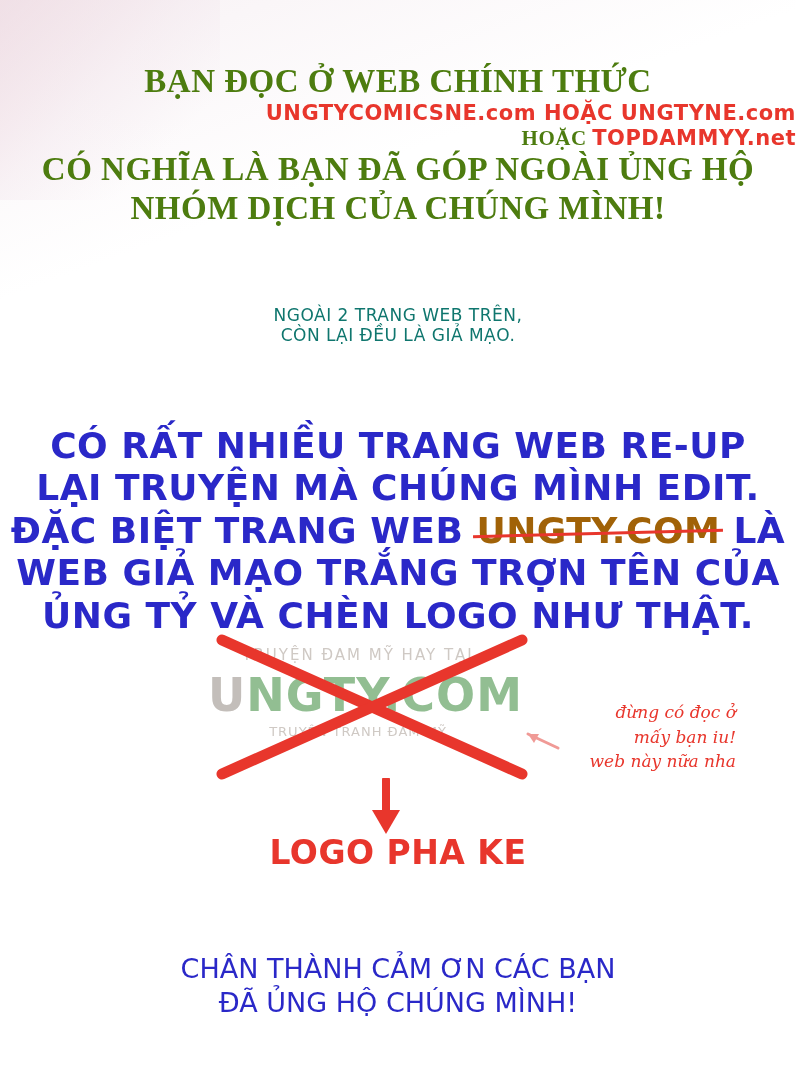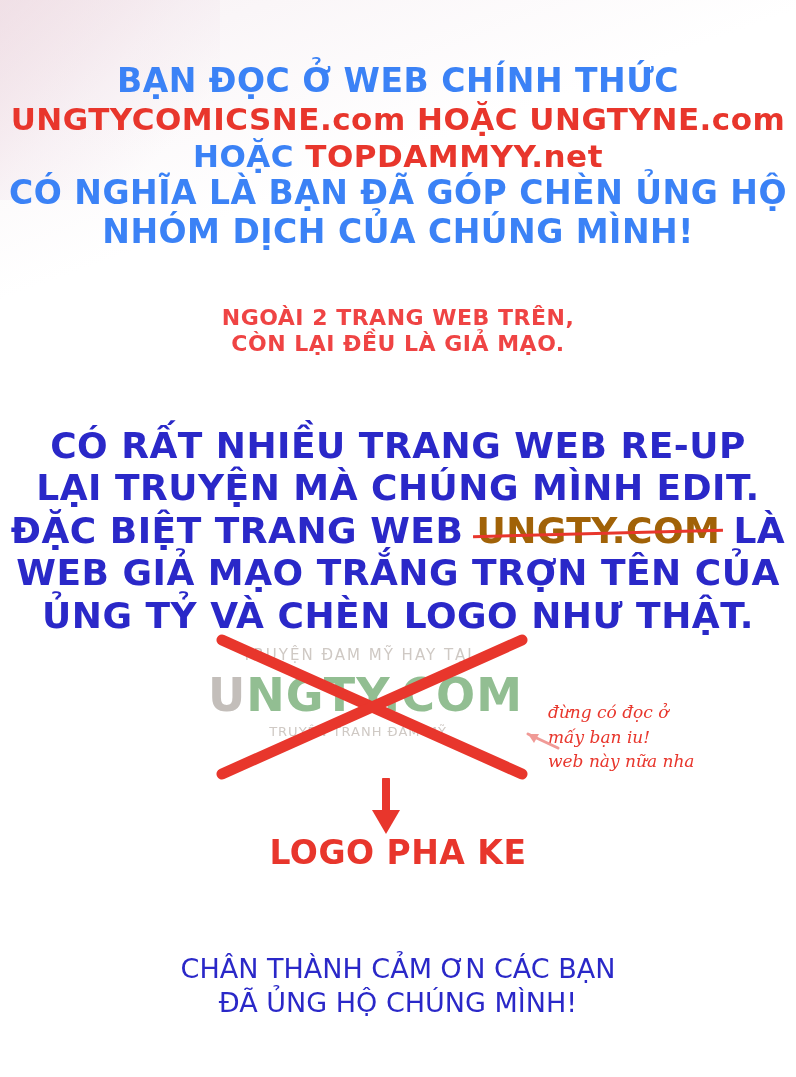--- a/index.html
+++ b/index.html
@@ -38,44 +38,46 @@
 
   .block {
     position: absolute;
     width: 100%;
     text-align: center;
     line-height: 1.18;
     letter-spacing: 0.5px;
   }
 
   .blue {
-    color: #3b82f6;
+    color: #4d7c0f;
+    font-family: Liberation Serif, serif;
   }
   .red {
     color: #e8362c;
   }
 
   .head {
     font-size: 33px;
     font-weight: bold;
     font-family: "DejaVu Sans", sans-serif;
   }
   .head .line {
     display: block;
     white-space: nowrap;
   }
   .head-red {
-    font-size: 31px;
+    font-size: 21px;
+    text-align: right;
   }
 
   .mid {
-    font-size: 22px;
-    font-weight: bold;
-    font-family: "DejaVu Sans", sans-serif;
-    color: #ef4444;
+    font-size: 17px;
+    font-weight: normal;
+    font-family: "DejaVu Sans", sans-serif;
+    color: #0f766e;
   }
   .mid .line {
     display: block;
     white-space: nowrap;
   }
 
   .body-text {
     font-size: 36px;
     font-weight: bold;
     font-family: "DejaVu Sans", sans-serif;
@@ -156,21 +158,21 @@
     width: 320px;
     height: 150px;
     pointer-events: none;
   }
 
   .note {
     position: absolute;
     left: 548px;
     top: 700px;
     width: 188px;
-    text-align: left;
+    text-align: right;
     font-size: 17px;
     color: #e8362c;
     font-family: "DejaVu Serif", serif;
     font-style: italic;
     line-height: 1.45;
   }
   .note .line { display: block; white-space: nowrap; }
 
   .arrow-note {
     position: absolute;
@@ -220,21 +222,21 @@
 
 <div class="page">
 
   <div class="bg-wash"></div>
   <div class="bg-wash-b"></div>
 
   <div class="block head" style="top:62px;">
     <span class="line blue">BẠN ĐỌC Ở WEB CHÍNH THỨC</span>
     <span class="line red head-red">UNGTYCOMICSNE.com HOẶC UNGTYNE.com</span>
     <span class="line head-red"><span class="blue">HOẶC </span><span class="red">TOPDAMMYY.net</span></span>
-    <span class="line blue">CÓ NGHĨA LÀ BẠN ĐÃ GÓP CHÈN ỦNG HỘ</span>
+    <span class="line blue">CÓ NGHĨA LÀ BẠN ĐÃ GÓP NGOÀI ỦNG HỘ</span>
     <span class="line blue">NHÓM DỊCH CỦA CHÚNG MÌNH!</span>
   </div>
 
   <div class="block mid" style="top:305px;">
     <span class="line">NGOÀI 2 TRANG WEB TRÊN,</span>
     <span class="line">CÒN LẠI ĐỀU LÀ GIẢ MẠO.</span>
   </div>
 
   <div class="block body-text" style="top:425px;">
     <span class="line">CÓ RẤT NHIỀU TRANG WEB RE-UP</span>

